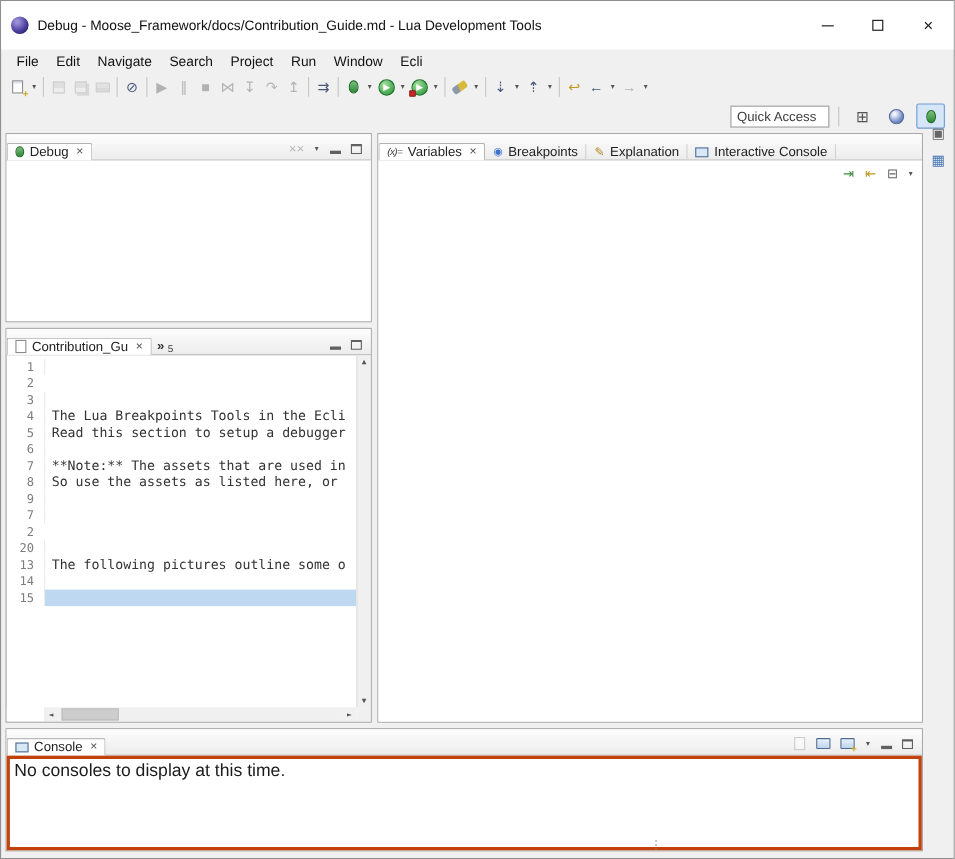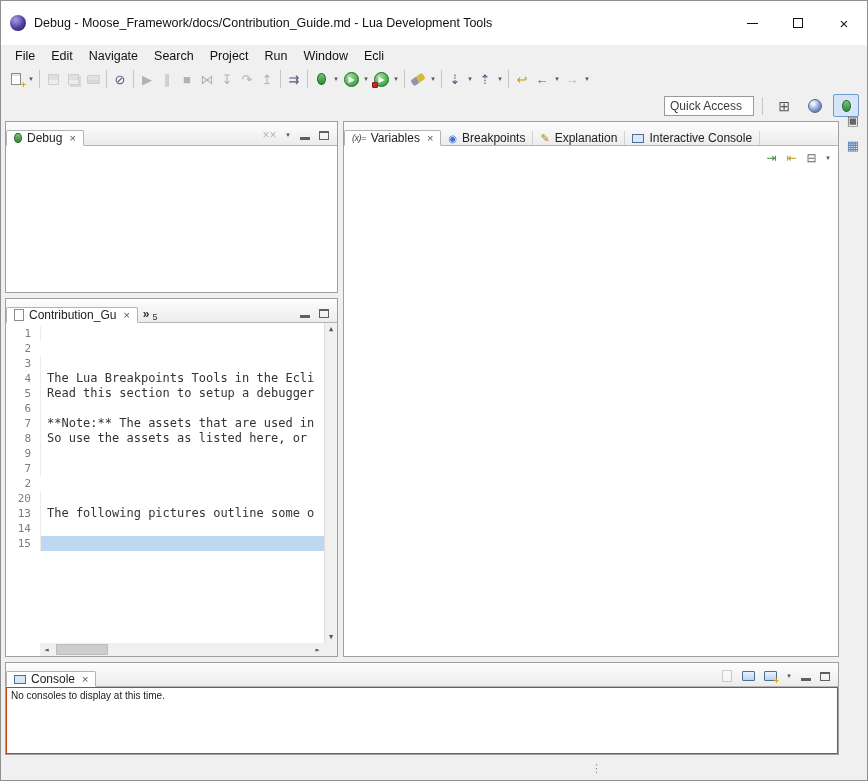--- a/index.html
+++ b/index.html
@@ -50,21 +50,21 @@
   .persp-glyph{font-size:14px;color:#555}
 
   
   .content{flex:1;position:relative;padding:2px 28px 0 4px;display:flex;flex-direction:column}
   .main-row{display:flex;gap:5px;height:536px;flex:none}
   .left-col{width:333px;display:flex;flex-direction:column;gap:5px;flex:none}
   .panel{background:#fff;border:1px solid #a0a0a0;display:flex;flex-direction:column;min-width:0}
   .debug-panel{height:172px;flex:none}
   .editor-panel{flex:1}
   .right-panel{flex:1}
-  .console-panel{height:93px;margin-top:5px;flex:none}
+  .console-panel{height:112px;margin-top:5px;flex:none}
 
   .panel-header{height:24px;display:flex;align-items:flex-end;background:linear-gradient(#fdfdfd,#ececec);border-bottom:1px solid #b4b4b4;padding:0 2px 0 0;flex:none}
   .tab{display:flex;align-items:center;gap:5px;padding:0 7px;font-size:12px;color:#222;border-right:1px solid #d2d2d2;white-space:nowrap}
   .tab.active{background:#fff;border:1px solid #b4b4b4;border-bottom-color:#fff;border-radius:2px 2px 0 0;margin-bottom:-1px}
   .tclose{font-size:11px;color:#555;margin-left:2px}
   .overflow-tab{border-right:none;padding:0 5px;color:#333}
   .ovf-chev{font-weight:bold;font-size:12px}
   .ovf-count{font-size:9px;margin-top:6px;margin-left:-2px}
   .header-actions{margin-left:auto;display:flex;align-items:center;gap:5px;padding-right:4px}
   .vmin-icon{width:10px;height:3px;background:#5f5f5f;display:inline-block;margin-top:7px}
@@ -92,21 +92,21 @@
   .line.current .lc{background:#bdd8f0}
   .vscroll{width:13px;background:#f0f0f0;border-left:1px solid #dcdcdc;display:flex;flex-direction:column;justify-content:space-between;align-items:center;font-size:7px;color:#555;padding:2px 0;flex:none}
   .hscroll-row{height:13px;display:flex;flex:none}
   .hspacer{width:34px;background:#fff;flex:none}
   .harrow{width:13px;background:#f0f0f0;display:flex;align-items:center;justify-content:center;font-size:7px;color:#555;flex:none}
   .htrack{flex:1;background:#f0f0f0;position:relative}
   .hthumb{position:absolute;left:3px;top:1px;bottom:1px;width:52px;background:#cdcdcd;border:1px solid #bdbdbd}
   .hcorner{width:13px;background:#f0f0f0;flex:none}
 
   
-  .console-body{flex:1;border:1px solid #c2410c;background:#fff;font-size:10px;color:#1a1a1a;padding:2px 4px}
+  .console-body{flex:1;border:3px solid #c2410c;background:#fff;font-size:16px;color:#1a1a1a;padding:2px 4px}
 
   
   .edge-strip{position:absolute;right:3px;top:112px;width:22px;display:flex;flex-direction:column;gap:10px;align-items:center}
   .edge-glyph{font-size:13px;color:#666}
   .edge-glyph.blue{color:#4a7ab5}
   .status-handle{position:absolute;bottom:5px;left:590px;color:#8a8a8a;font-size:11px}
 </style>
 </head>
 <body>
 

